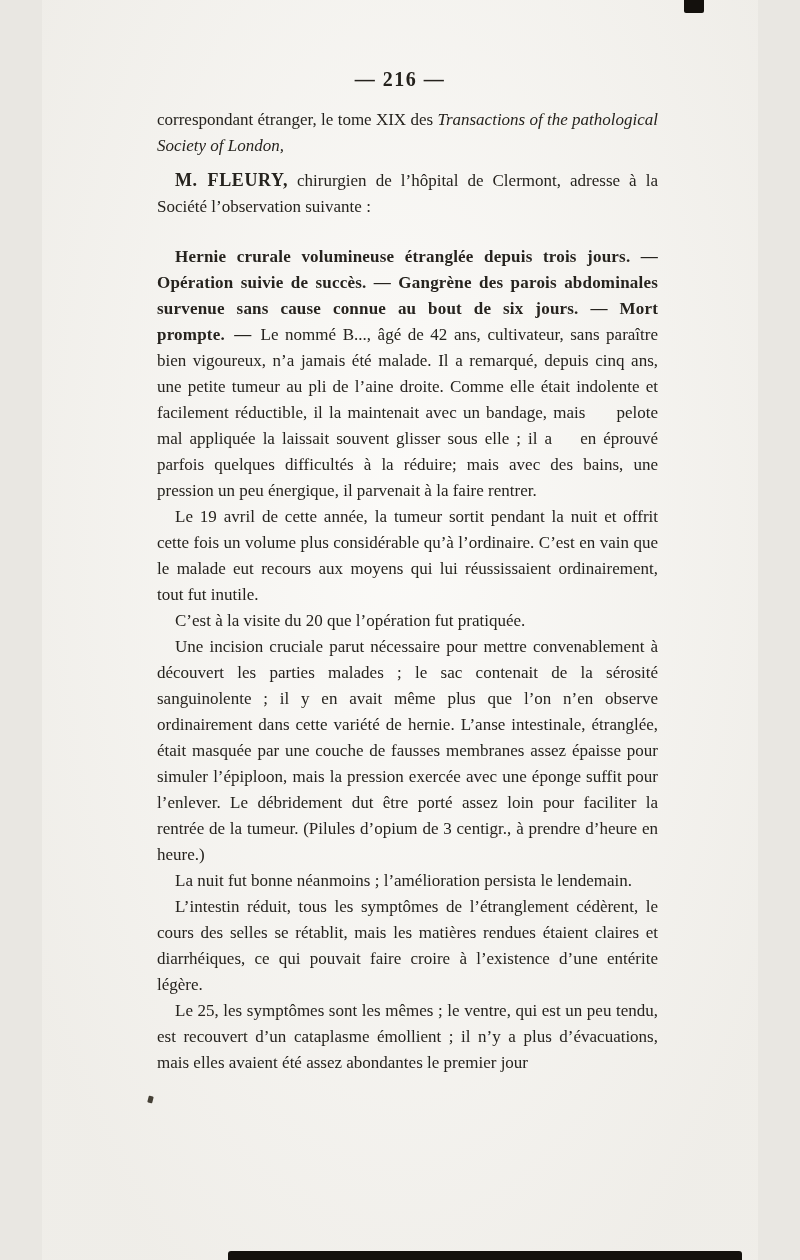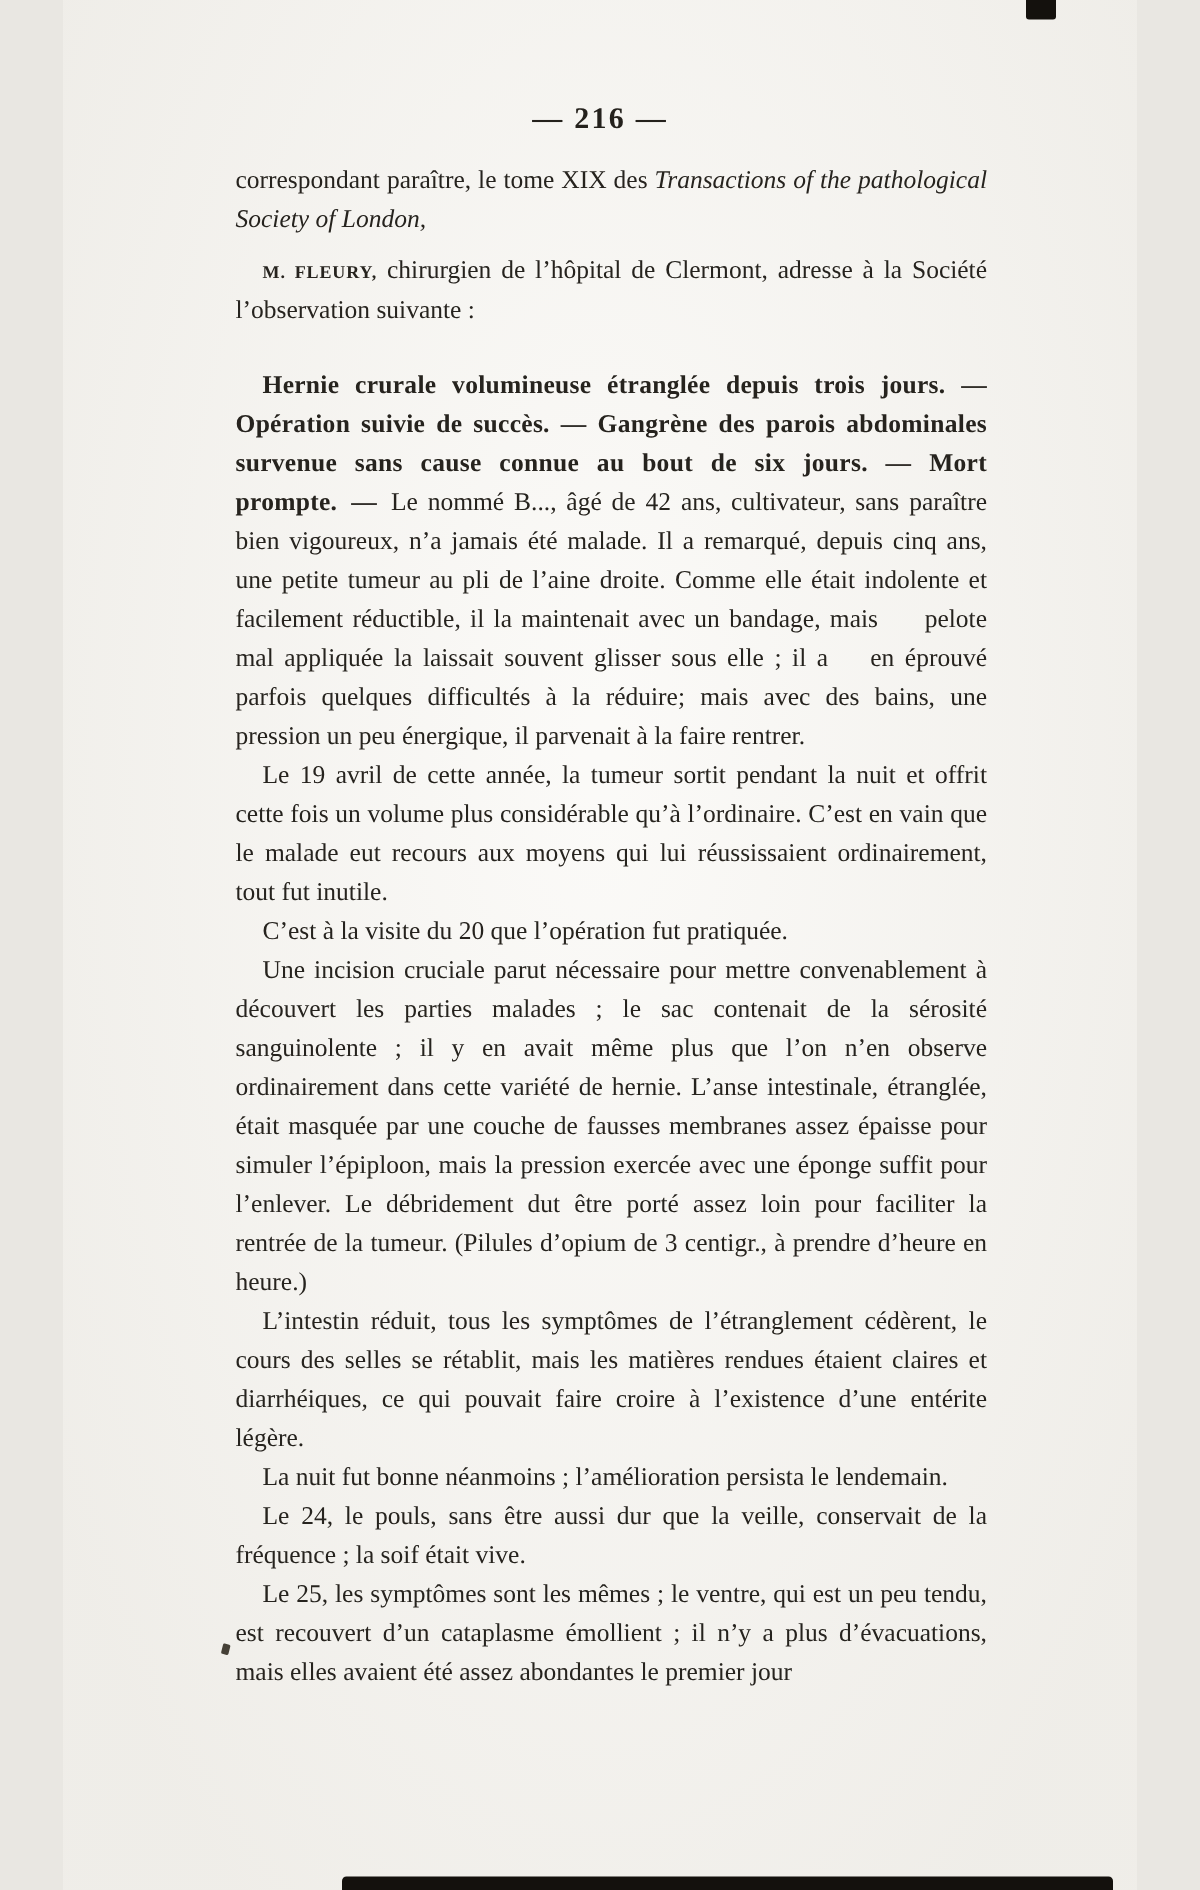--- a/index.html
+++ b/index.html
@@ -37,21 +37,21 @@
 
   .para { margin: 0; text-indent: 18px; }
   .no-indent { text-indent: 0; }
   .small-gap { margin-top: 8px; }
   .gap { margin-top: 24px; }
 
   .italic { font-style: italic; }
 
   .name-caps {
     font-weight: bold;
-    font-size: 12px;
+    font-size: 18px;
     letter-spacing: 0.6px;
   }
 
   .bold-run {
     font-weight: bold;
     word-spacing: 2.5px;
     letter-spacing: 0.2px;
   }
 
   
@@ -64,37 +64,36 @@
 <body>
 
 <div class="sheet">
 
   <div class="artifact artifact-top"></div>
 
   <div class="page-header">— 216 —</div>
 
   <div class="content">
 
-    <p class="para no-indent"><span>correspondant paraître, le tome XIX des </span><span class="italic">Transactions of the pathological Society of London,</span></p>
+    <p class="para no-indent"><span>correspondant étranger, le tome XIX des </span><span class="italic">Transactions of the pathological Society of London,</span></p>
 
     <p class="para small-gap"><span class="name-caps">M. FLEURY,</span><span> chirurgien de l’hôpital de Clermont, adresse à la Société l’observation suivante&nbsp;:</span></p>
 
     <p class="para gap"><span class="bold-run">Hernie crurale volumineuse étranglée depuis trois jours. — Opération suivie de succès. — Gangrène des parois abdominales survenue sans cause connue au bout de six jours. — Mort prompte. — </span><span>Le nommé B..., âgé de 42 ans, cultivateur, sans paraître bien vigoureux, n’a jamais été malade. Il a remarqué, depuis cinq ans, une petite tumeur au pli de l’aine droite. Comme elle était indolente et facilement réductible, il la maintenait avec un bandage, mais &nbsp;&nbsp;&nbsp; pelote mal appliquée la laissait souvent glisser sous elle&nbsp;; il a &nbsp;&nbsp; en éprouvé parfois quelques difficultés à la réduire; mais avec des bains, une pression un peu énergique, il parvenait à la faire rentrer.</span></p>
 
     <p class="para">Le 19 avril de cette année, la tumeur sortit pendant la nuit et offrit cette fois un volume plus considérable qu’à l’ordinaire. C’est en vain que le malade eut recours aux moyens qui lui réussissaient ordinairement, tout fut inutile.</p>
 
     <p class="para">C’est à la visite du 20 que l’opération fut pratiquée.</p>
 
     <p class="para">Une incision cruciale parut nécessaire pour mettre convenablement à découvert les parties malades&nbsp;; le sac contenait de la sérosité sanguinolente&nbsp;; il y en avait même plus que l’on n’en observe ordinairement dans cette variété de hernie. L’anse intestinale, étranglée, était masquée par une couche de fausses membranes assez épaisse pour simuler l’épiploon, mais la pression exercée avec une éponge suffit pour l’enlever. Le débridement dut être porté assez loin pour faciliter la rentrée de la tumeur. (Pilules d’opium de 3 centigr., à prendre d’heure en heure.)</p>
 
+    <p class="para">La nuit fut bonne néanmoins&nbsp;; l’amélioration persista le lendemain.</p>
+
     <p class="para">L’intestin réduit, tous les symptômes de l’étranglement cédèrent, le cours des selles se rétablit, mais les matières rendues étaient claires et diarrhéiques, ce qui pouvait faire croire à l’existence d’une entérite légère.</p>
 
-    <p class="para">La nuit fut bonne néanmoins&nbsp;; l’amélioration persista le lendemain.</p>
-
-    <p class="para">Le 24, le pouls, sans être aussi dur que la veille, conservait de la fréquence&nbsp;; la soif était vive.</p>
 
     <p class="para">Le 25, les symptômes sont les mêmes&nbsp;; le ventre, qui est un peu tendu, est recouvert d’un cataplasme émollient&nbsp;; il n’y a plus d’évacuations, mais elles avaient été assez abondantes le premier jour</p>
 
   </div>
 
   <div class="artifact artifact-mark"></div>
   <div class="artifact artifact-bottom"></div>
 
 </div>
 

